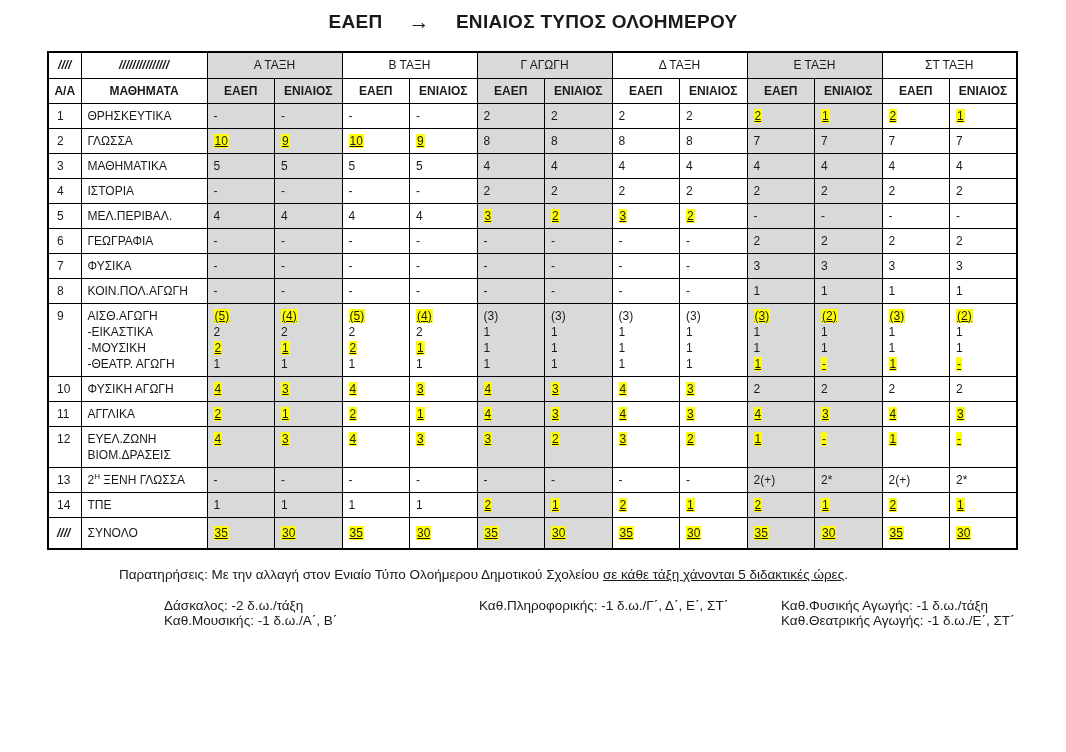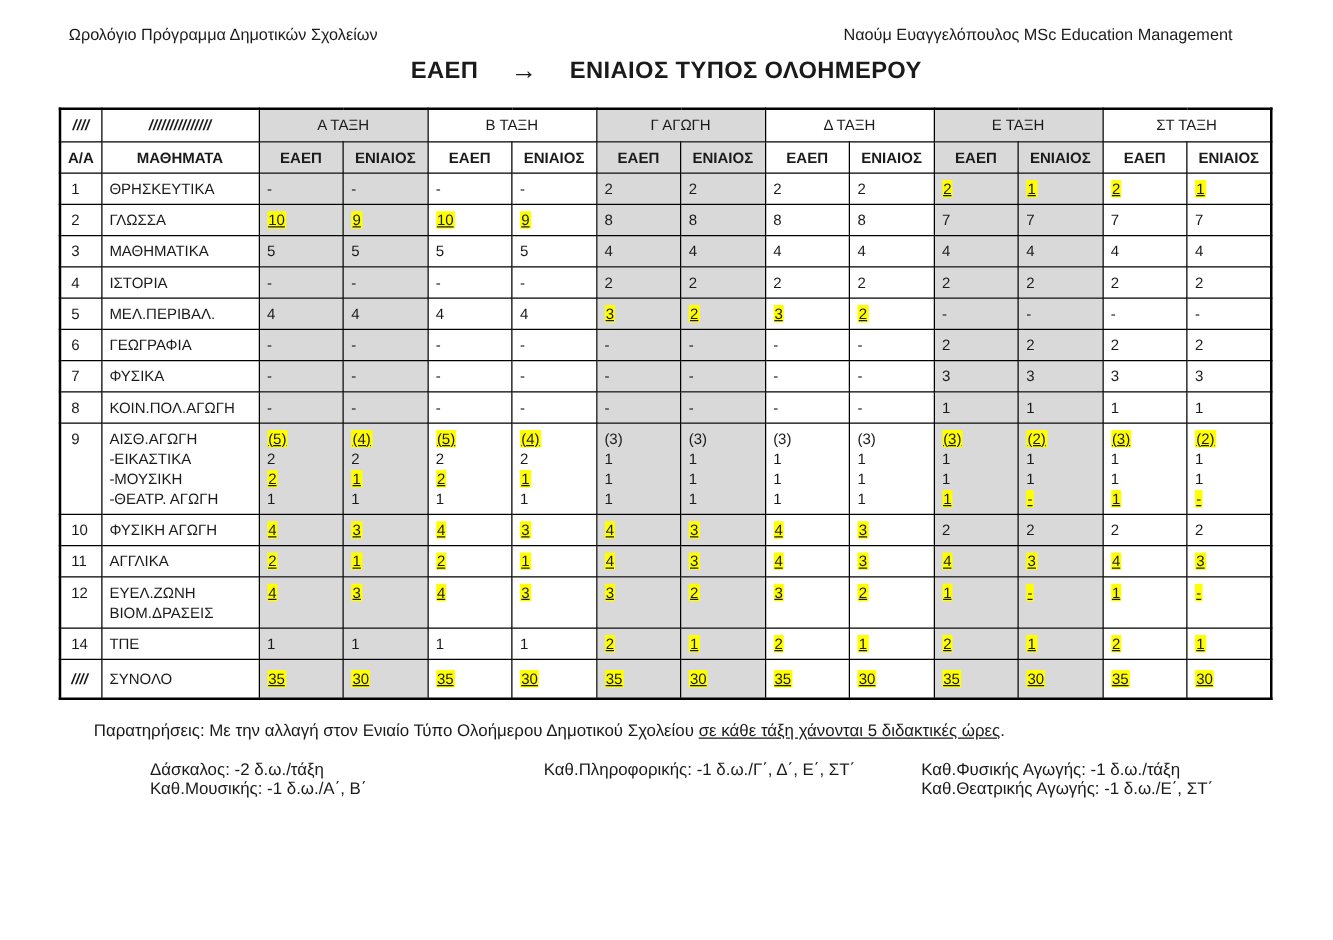--- a/index.html
+++ b/index.html
@@ -20,35 +20,31 @@
   #schedule-table thead tr.grade-row th { font-weight:normal; height:26px; }
   #schedule-table thead tr.grade-row th.corner { font-style:italic; font-weight:bold; }
   #schedule-table .shade { background:var(--shade); }
   #schedule-table .hl { background:var(--hl); text-decoration:underline; padding:0 1px; }
   #schedule-table td.num-cell { padding-left:8px; }
   #schedule-table tr.total-row td { padding-top:7px; padding-bottom:7px; }
   #schedule-table tr.total-row td.num-cell { font-style:italic; font-weight:bold; }
   #schedule-table tr.total-row td.subject-cell { font-weight:normal; }
   sup { font-size:8px; vertical-align:super; line-height:0; }
 
-  .notes { font-size:13.5px; }
+  .notes { font-size:13.5px;padding-left:44px; }
   .notes .intro { margin:17px 0 0 75px; }
   .notes .u { text-decoration:underline; }
   .notes-grid { display:grid; grid-template-columns:315px 302px auto;
       margin:16px 0 0 120px; font-size:13.5px; }
 </style>
 </head>
 <body>
 
 <div class="page">
 
-  <div class="topbar">
-    <span>Ωρολόγιο Πρόγραμμα Δημοτικών Σχολείων</span>
-    <span>Ναούμ Ευαγγελόπουλος MSc Education Management</span>
-  </div>
 
   <div class="title">
     <span>ΕΑΕΠ</span>
     <span class="arrow">→</span>
     <span>ΕΝΙΑΙΟΣ ΤΥΠΟΣ ΟΛΟΗΜΕΡΟΥ</span>
   </div>
 
   <table id="schedule-table">
       <colgroup>
         <col style="width: 33px;">
@@ -367,20 +363,38 @@
           <td class=""><span class="hl">4</span></td>
           <td class=""><span class="hl">3</span></td>
           <td class="shade"><span class="hl">3</span></td>
           <td class="shade"><span class="hl">2</span></td>
           <td class=""><span class="hl">3</span></td>
           <td class=""><span class="hl">2</span></td>
           <td class="shade"><span class="hl">1</span></td>
           <td class="shade"><span class="hl">-</span></td>
           <td class=""><span class="hl">1</span></td>
           <td class=""><span class="hl">-</span></td>
+        </tr>
+        <tr>
+          <td class="num-cell">13</td>
+          <td class="subject-cell">
+            <div>2<sup>Η</sup> ΞΕΝΗ ΓΛΩΣΣΑ</div>
+          </td>
+          <td class="shade">-</td>
+          <td class="shade">-</td>
+          <td class="">-</td>
+          <td class="">-</td>
+          <td class="shade">-</td>
+          <td class="shade">-</td>
+          <td class="">-</td>
+          <td class="">-</td>
+          <td class="shade">2(+)</td>
+          <td class="shade">2*</td>
+          <td class="">2(+)</td>
+          <td class="">2*</td>
         </tr>
         <tr>
           <td class="num-cell">14</td>
           <td class="subject-cell">
             <div>ΤΠΕ</div>
           </td>
           <td class="shade">1</td>
           <td class="shade">1</td>
           <td class="">1</td>
           <td class="">1</td>

